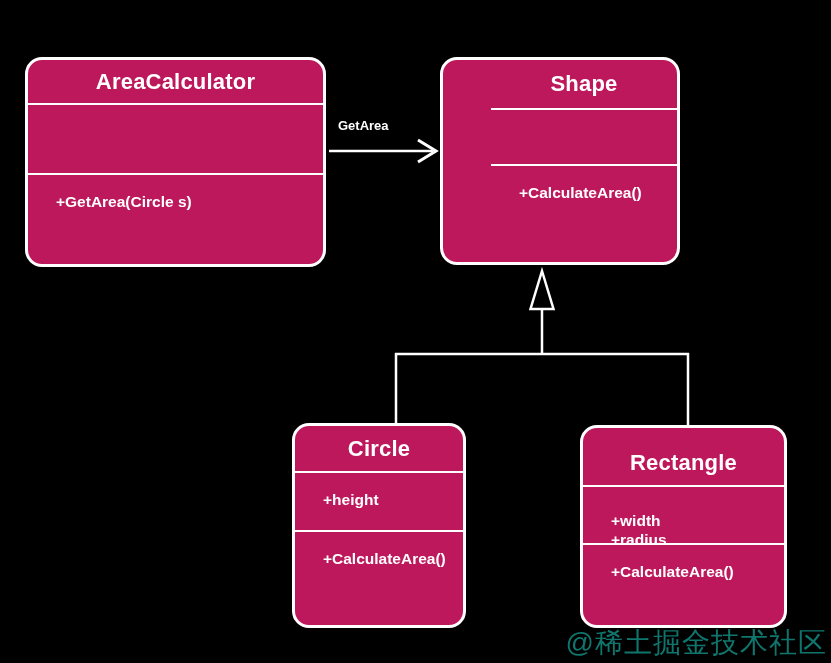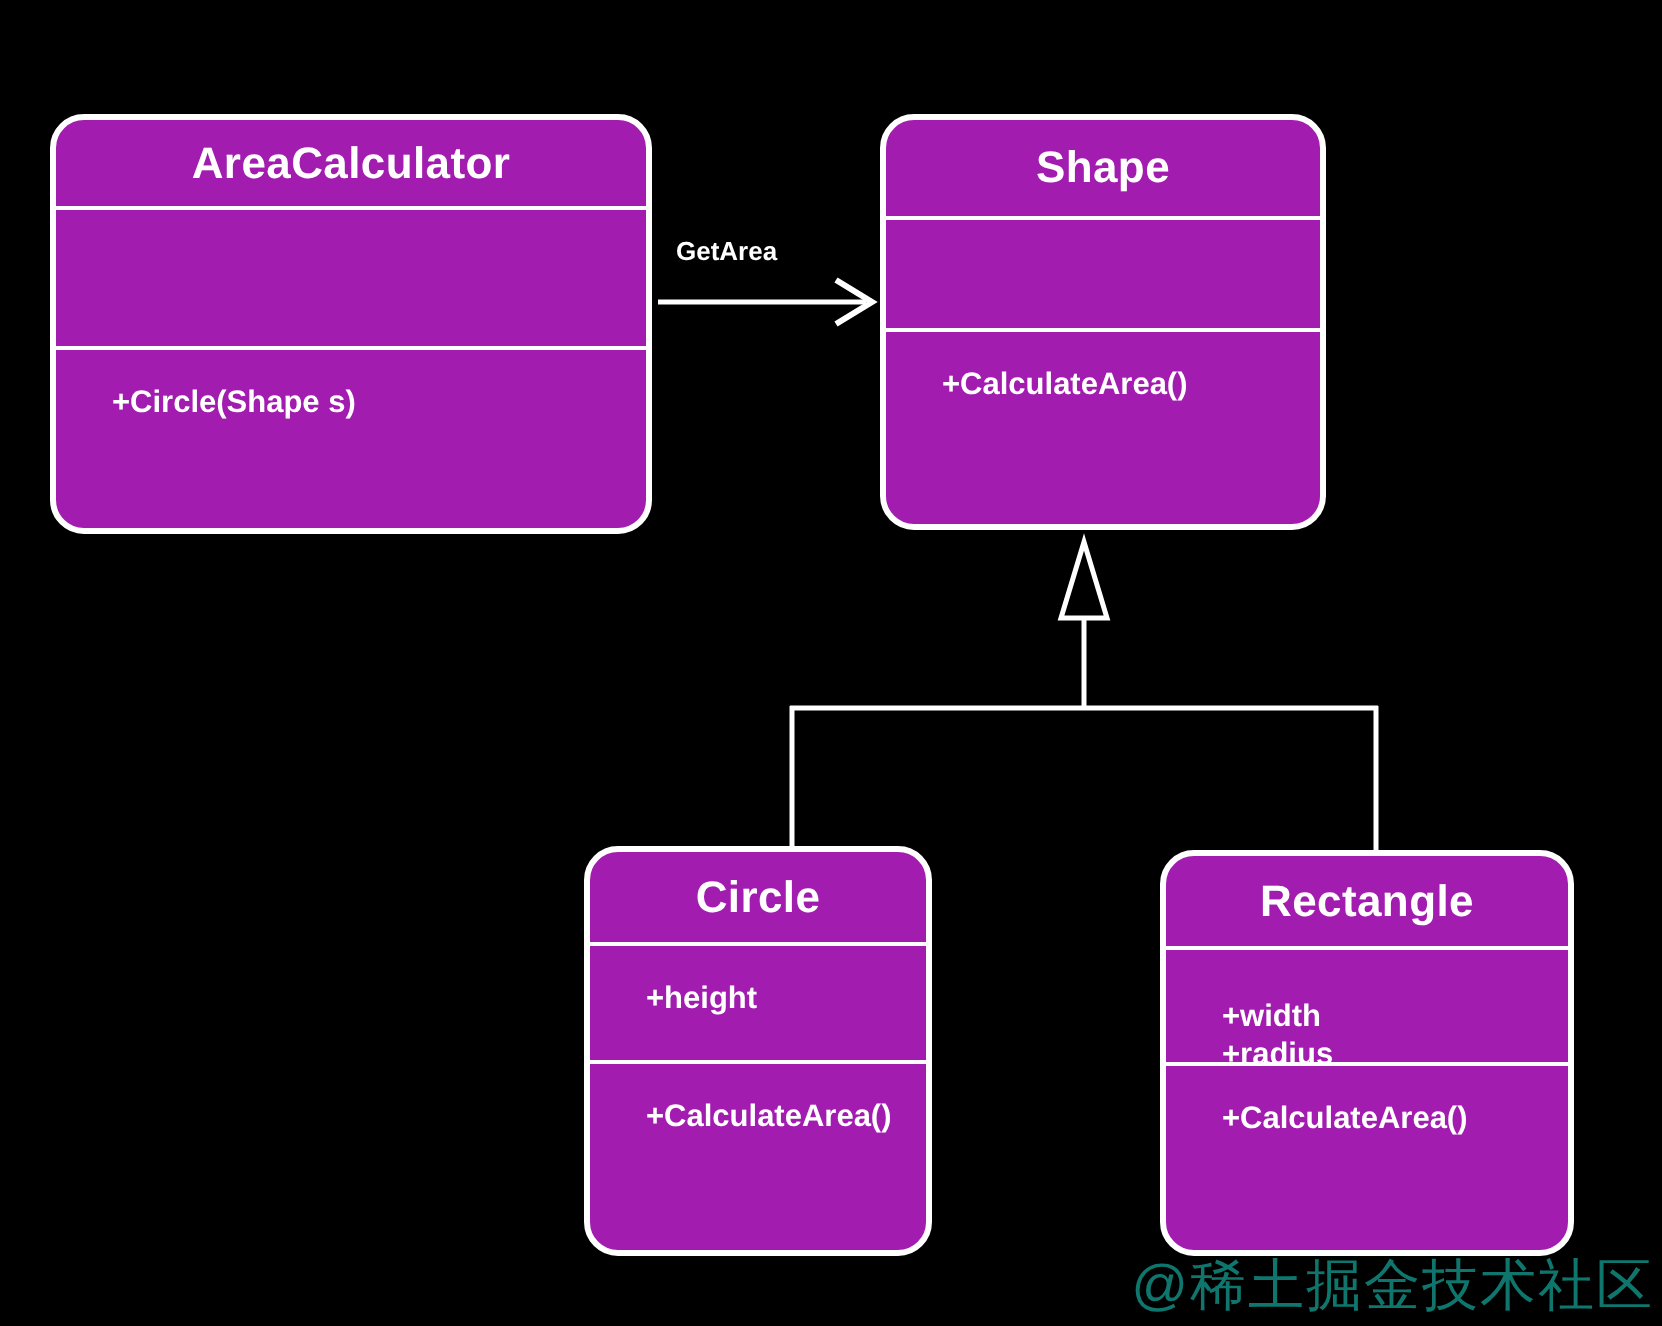--- a/index.html
+++ b/index.html
@@ -21,21 +21,21 @@
   .connectors {
     position: absolute;
     left: 0;
     top: 0;
     width: 831px;
     height: 663px;
   }
 
   .class-box {
     position: absolute;
-    background: #a21caf;
+    background: #be185d;
     border: 3px solid #ffffff;
     border-radius: 17px;
     display: flex;
     flex-direction: column;
     color: #ffffff;
     font-weight: bold;
   }
 
   .class-title {
     display: flex;
@@ -61,32 +61,32 @@
     flex: 1 1 auto;
     padding-top: 17px;
   }
 
   
   #box-areacalc { left: 25px;  top: 57px;  width: 301px; height: 210px; }
   #box-areacalc .class-title { height: 45px; }
   #box-areacalc .attrs       { height: 70px; }
 
   
-  #box-shape    { left: 440px; top: 57px;  width: 223px; height: 208px; }
+  #box-shape    { left: 440px; top: 57px;  width: 240px; height: 208px; padding-left: 48px; }
   #box-shape .class-title { height: 50px; }
   #box-shape .attrs       { height: 56px; }
 
   
   #box-circle   { left: 292px; top: 423px; width: 174px; height: 205px; }
   #box-circle .class-title { height: 47px; }
   #box-circle .attrs       { height: 59px; padding-top: 17px; }
 
   
   #box-rect     { left: 580px; top: 425px; width: 207px; height: 203px; }
-  #box-rect .class-title { height: 47px; }
+  #box-rect .class-title { height: 47px; margin-top: 12px; }
   #box-rect .attrs       { height: 58px; padding-top: 24px; }
 
   .assoc-label {
     position: absolute;
     left: 338px;
     top: 118px;
     width: 84px;
     color: #ffffff;
     font-size: 13px;
     font-weight: bold;
@@ -118,21 +118,21 @@
     <line x1="396" y1="353" x2="396" y2="424" stroke="#ffffff" stroke-width="2.5"></line>
     <line x1="688" y1="353" x2="688" y2="426" stroke="#ffffff" stroke-width="2.5"></line>
   </svg>
 
   <div class="assoc-label">GetArea</div>
 
   <div class="class-box" id="box-areacalc">
     <div class="class-title">AreaCalculator</div>
     <div class="sec attrs"></div>
     <div class="sec methods">
-      <div>+Circle(Shape s)</div>
+      <div>+GetArea(Circle s)</div>
     </div>
   </div>
 
   <div class="class-box" id="box-shape">
     <div class="class-title">Shape</div>
     <div class="sec attrs"></div>
     <div class="sec methods">
       <div>+CalculateArea()</div>
     </div>
   </div>

